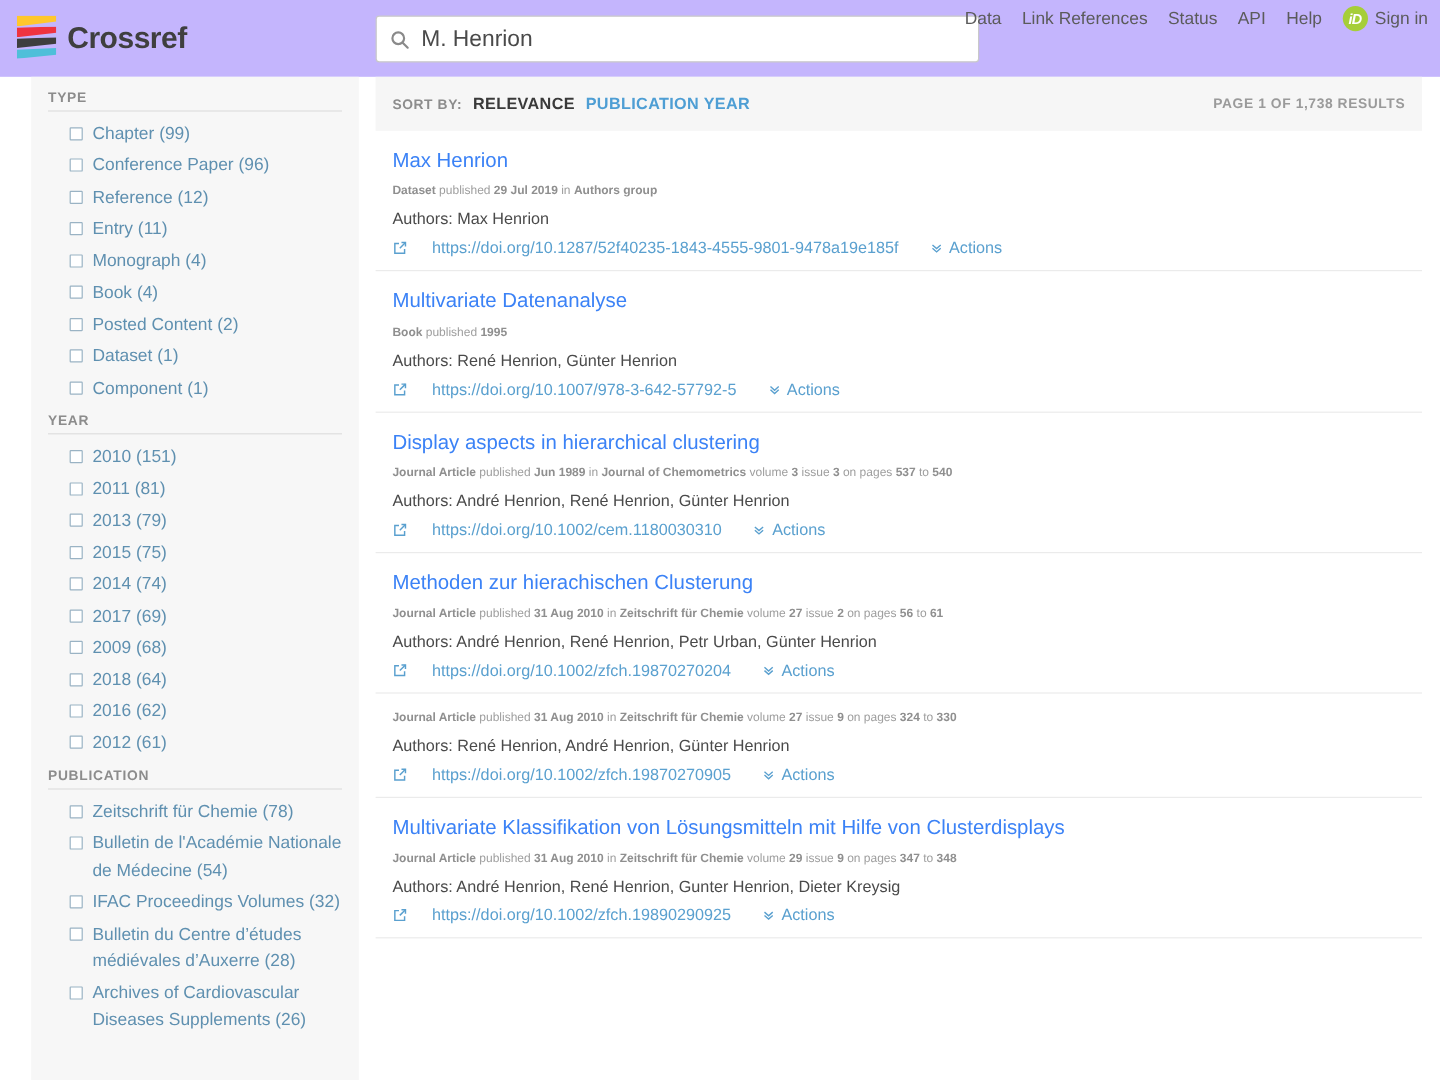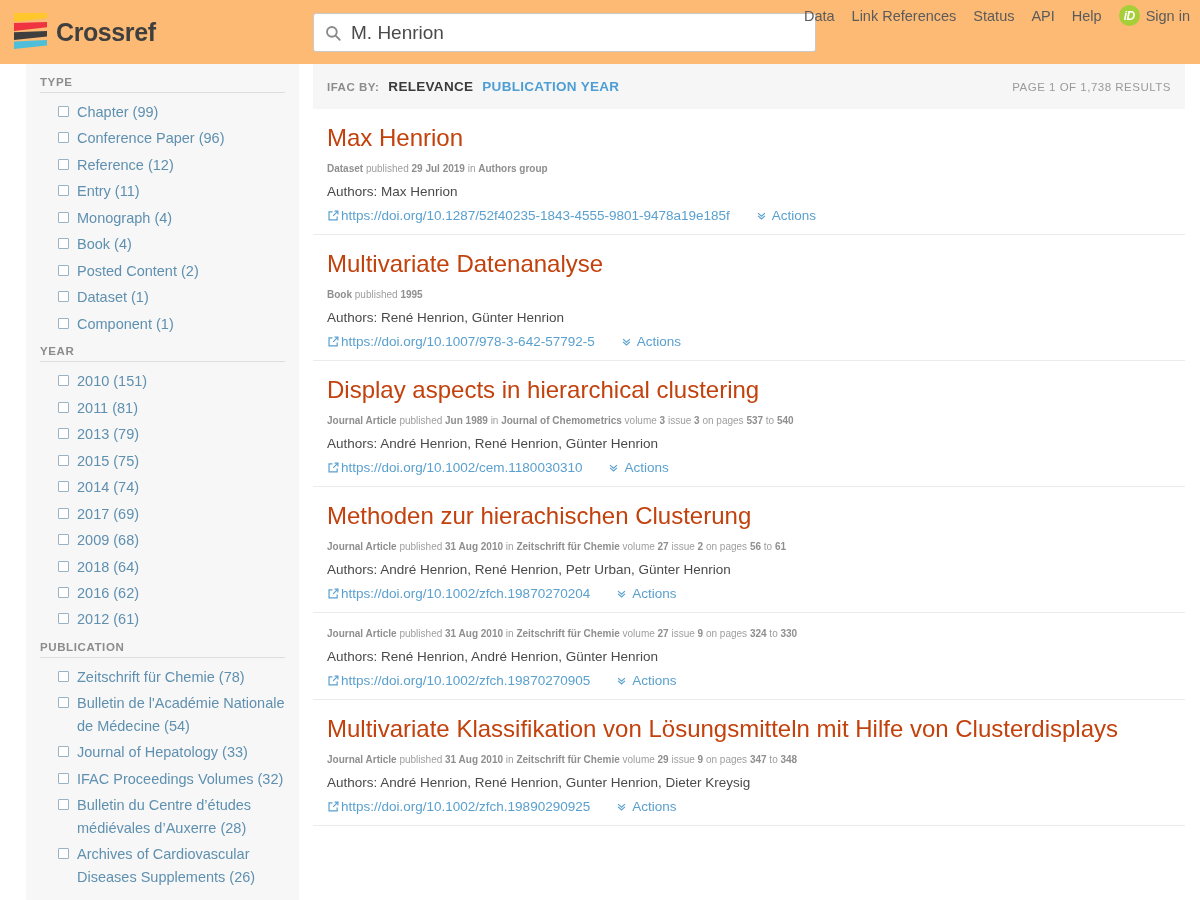--- a/index.html
+++ b/index.html
@@ -8,21 +8,21 @@
     width: 1200px; height: 900px;
     background: #ffffff;
     font-family: "Liberation Sans", sans-serif;
     overflow: hidden;
   }
   .page { position: relative; width: 1200px; height: 900px; }
 
   
   .header {
     position: absolute; top: 0; left: 0; width: 1200px; height: 64px;
-    background: #fdba74;
+    background: #c4b5fd;
   }
   .logo-wrap {
     position: absolute; left: 14px; top: 12px;
     display: flex; align-items: center; gap: 6px;
   }
   .logo-mark { position: relative; width: 36px; height: 40px; }
   .logo-mark span { position: absolute; left: 0; display: block; }
   .bar { width: 33px; height: 9px; }
   .bar.b1 { top: 1px;  background: #ffc72c; clip-path: polygon(0 0, 100% 0, 100% 55%, 0 100%); }
   .bar.b2 { top: 10px; background: #ef3340; clip-path: polygon(0 12%, 100% 0, 100% 58%, 0 100%); }
@@ -99,41 +99,41 @@
   .sortbar-left { display: flex; align-items: baseline; gap: 9px; }
   .sort-by-label {
     font-size: 11.5px; letter-spacing: 0.5px; color: #8c8c8c; font-weight: bold;
   }
   .sort-opt {
     font-size: 13.5px; letter-spacing: 0.3px; font-weight: bold;
   }
   .sort-opt.active { color: #3a3a3a; }
   .sort-opt.link { color: #4e9ed4; }
   .results-count {
-    font-size: 11.5px; letter-spacing: 0.5px; color: #9a9a9a; font-weight: normal;
+    font-size: 11.5px; letter-spacing: 0.5px; color: #9a9a9a; font-weight: bold;
   }
 
   .result {
     padding: 14px 14px 11px 14px;
     border-bottom: 1px solid #ebebeb;
   }
   .result-title {
-    font-size: 24px; color: #c2410c; line-height: 1.25;
+    font-size: 17px; color: #3b82f6; line-height: 1.25;
     margin: 0 0 9px 0; font-weight: normal;
   }
   .result-meta {
     font-size: 10px; color: #9e9e9e; margin-bottom: 9px; line-height: 1.3;
   }
   .result-meta b { color: #8f8f8f; font-weight: bold; }
   .result-authors {
     font-size: 13.5px; color: #4a4a4a; margin-bottom: 9px;
   }
   .result-links { display: flex; align-items: center; gap: 0; }
   .doi-link {
-    display: inline-flex; align-items: center; gap: 1px;
+    display: inline-flex; align-items: center; gap: 20px;
     font-size: 13.5px; color: #5aa0cf; text-decoration: none;
   }
   .ext-icon { width: 13px; height: 13px; flex: none; }
   .actions-btn {
     display: inline-flex; align-items: center; gap: 5px;
     font-size: 13.5px; color: #5aa0cf; text-decoration: none;
     margin-left: 26px;
   }
   .chev-icon { width: 11px; height: 11px; flex: none; }
 </style>
@@ -265,44 +265,40 @@
       <div class="facet-item">
         <span class="facet-check"></span>
         <span class="facet-label">Zeitschrift für Chemie (78)</span>
       </div>
       <div class="facet-item">
         <span class="facet-check"></span>
         <span class="facet-label">Bulletin de l'Académie Nationale de Médecine (54)</span>
       </div>
       <div class="facet-item">
         <span class="facet-check"></span>
-        <span class="facet-label">Journal of Hepatology (33)</span>
-      </div>
-      <div class="facet-item">
-        <span class="facet-check"></span>
         <span class="facet-label">IFAC Proceedings Volumes (32)</span>
       </div>
       <div class="facet-item">
         <span class="facet-check"></span>
         <span class="facet-label">Bulletin du Centre d’études médiévales d’Auxerre (28)</span>
       </div>
       <div class="facet-item">
         <span class="facet-check"></span>
         <span class="facet-label">Archives of Cardiovascular Diseases Supplements (26)</span>
       </div>
 
     </div>
 
   </div>
 
   <div class="main">
 
     <div class="sortbar">
       <div class="sortbar-left">
-        <span class="sort-by-label">IFAC BY:</span>
+        <span class="sort-by-label">SORT BY:</span>
         <span class="sort-opt active">RELEVANCE</span>
         <span class="sort-opt link">PUBLICATION YEAR</span>
       </div>
       <div class="results-count">PAGE 1 OF 1,738 RESULTS</div>
     </div>
 
     <div class="result">
       <h2 class="result-title">Max Henrion</h2>
       <div class="result-meta">
         <b>Dataset</b>

